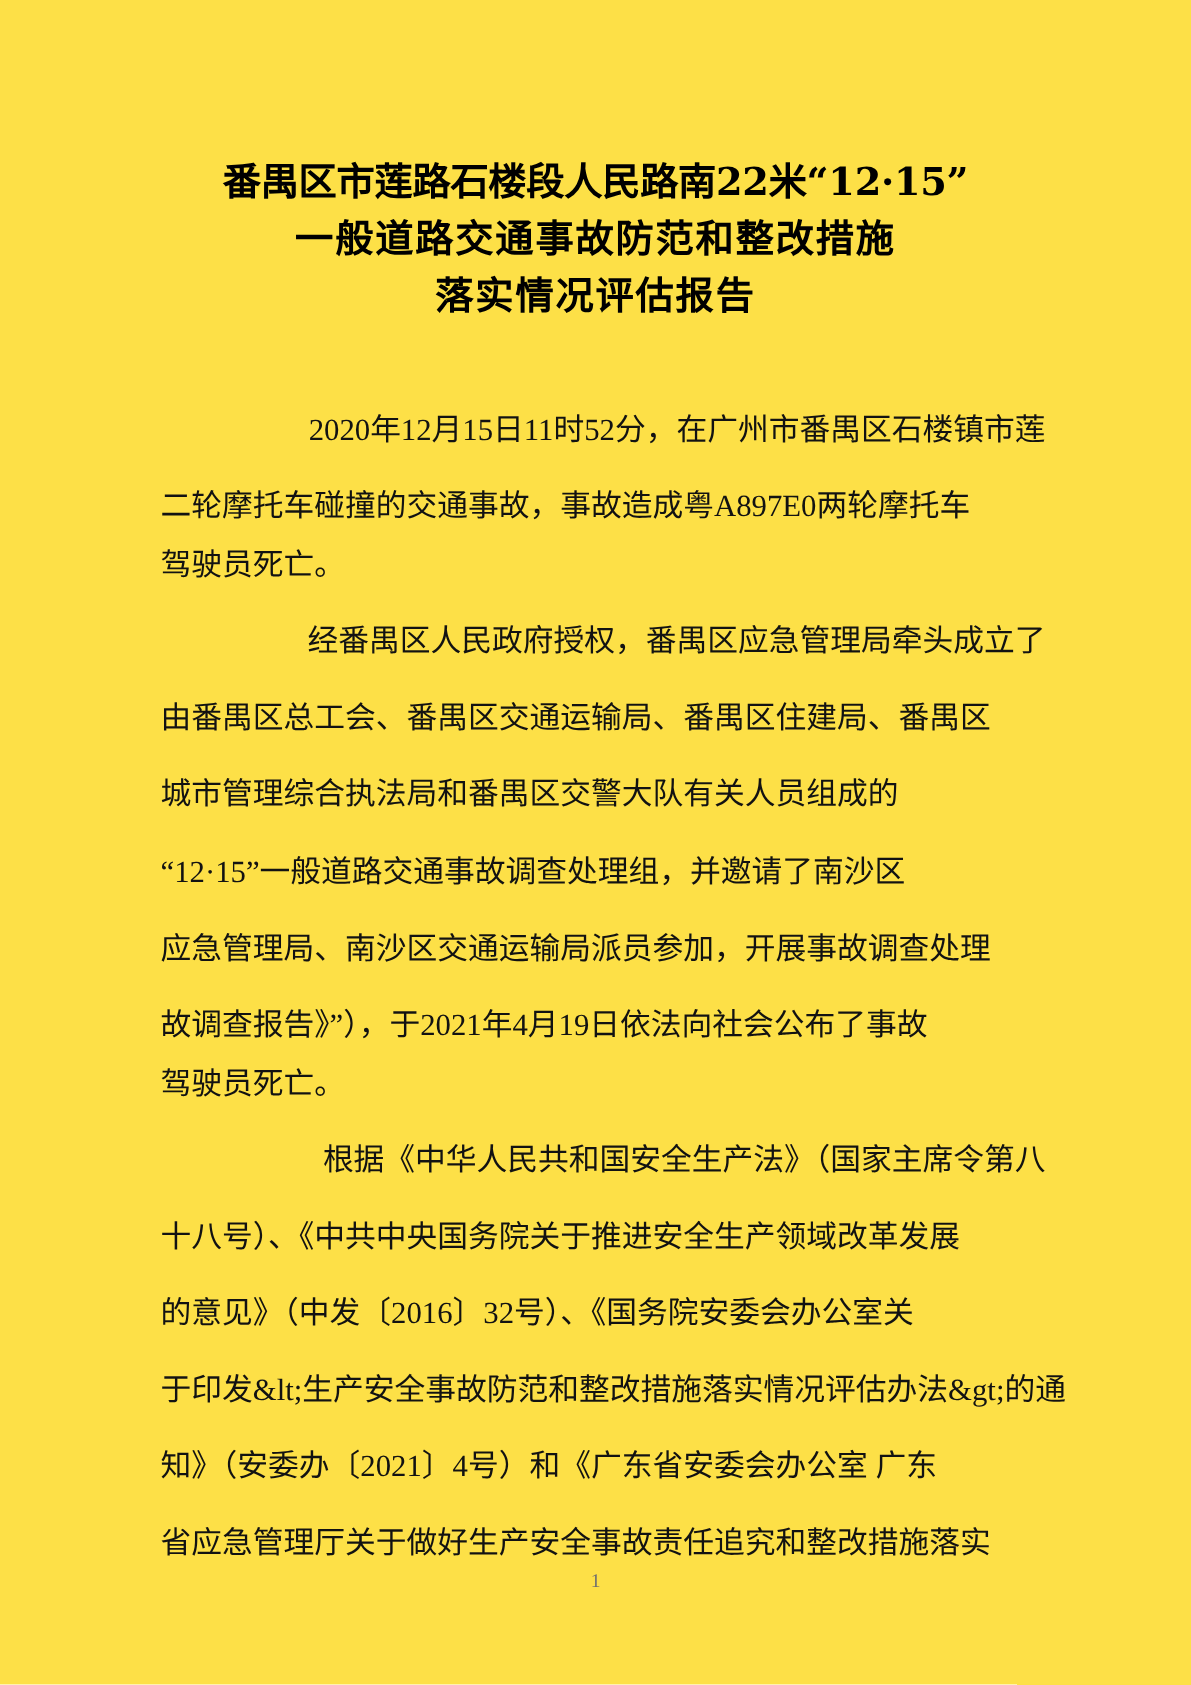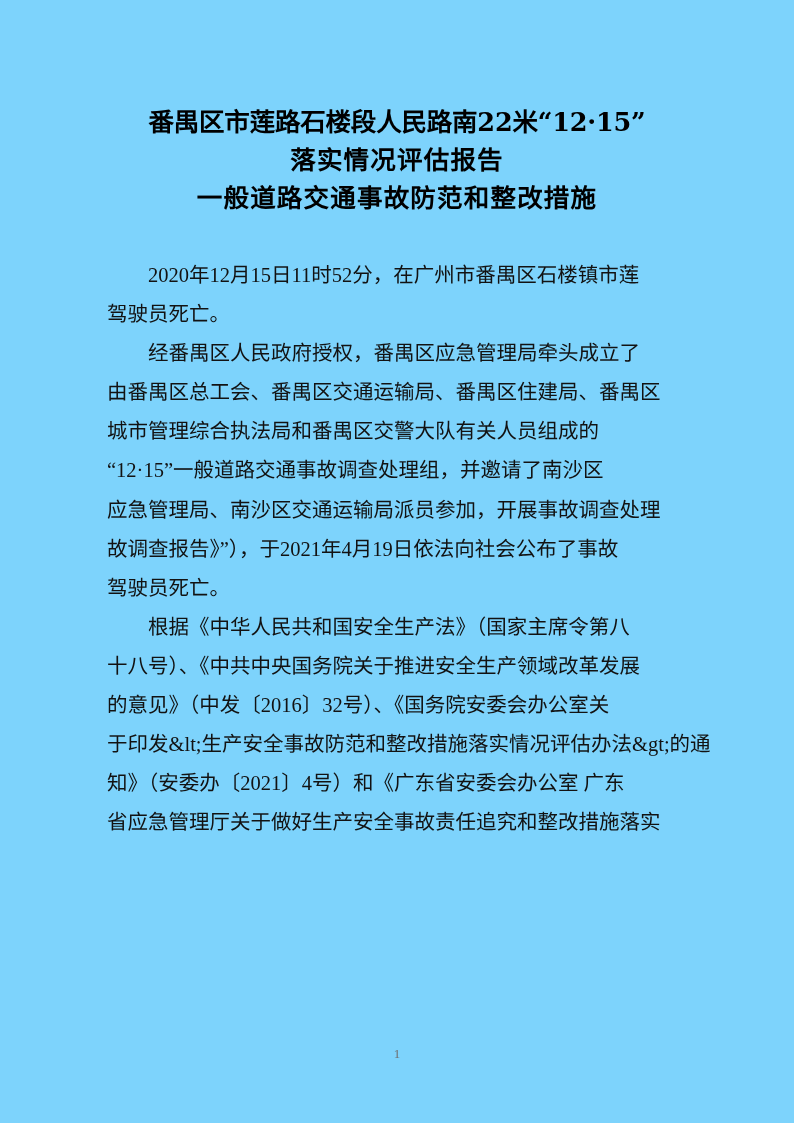--- a/index.html
+++ b/index.html
@@ -5,21 +5,21 @@
 <style>
   html, body {
     margin: 0;
     padding: 0;
     background: #ffffff;
   }
   .page {
     position: relative;
     width: 794px;
     height: 1123px;
-    background: #7dd3fc;
+    background: #fde047;
     overflow: hidden;
     box-sizing: border-box;
     font-family: "Liberation Serif", "DejaVu Serif", serif;
     color: #000000;
     padding-left: 12px;
   }
   .doc-title {
     position: absolute;
     left: 100px;
     top: 103px;
@@ -58,21 +58,22 @@
     word-break: break-all;
     text-indent: 0;
   }
   .para .ln {
     display: block;
     white-space: nowrap;
   }
   
   .para .ln.j {
     display: flex;
-    justify-content: flex-start;
+    justify-content: space-between;
+    margin-top: 12px;
   }
   .para .ln.j > span { display: inline-block; }
   .para .ln .indent2 {
     display: inline-block;
     width: 41px;
   }
 
   .page-number {
     position: absolute;
     left: 0;
@@ -84,30 +85,33 @@
     color: #6f6f6f;
   }
 </style>
 </head>
 <body>
 
 <div class="page">
 
   <div class="doc-title">
     <span class="t-line l1">番禺区市莲路石楼段人民路南22米“12·15”</span>
+    <span class="t-line l2">一般道路交通事故防范和整改措施</span>
     <span class="t-line l3">落实情况评估报告</span>
-    <span class="t-line l2">一般道路交通事故防范和整改措施</span>
   </div>
 
   <div class="body-block">
 
     <p class="para">
       <span class="ln j">
           <span class="indent2"></span>
           <span>2020年12月15日11时52分，在广州市番禺区石楼镇市莲</span>
+        </span>
+      <span class="ln j">
+          <span>二轮摩托车碰撞的交通事故，事故造成粤A897E0两轮摩托车</span>
         </span>
       <span class="ln">驾驶员死亡。</span>
     </p>
 
     <p class="para">
       <span class="ln j">
           <span class="indent2"></span>
           <span>经番禺区人民政府授权，番禺区应急管理局牵头成立了</span>
         </span>
       <span class="ln j">

